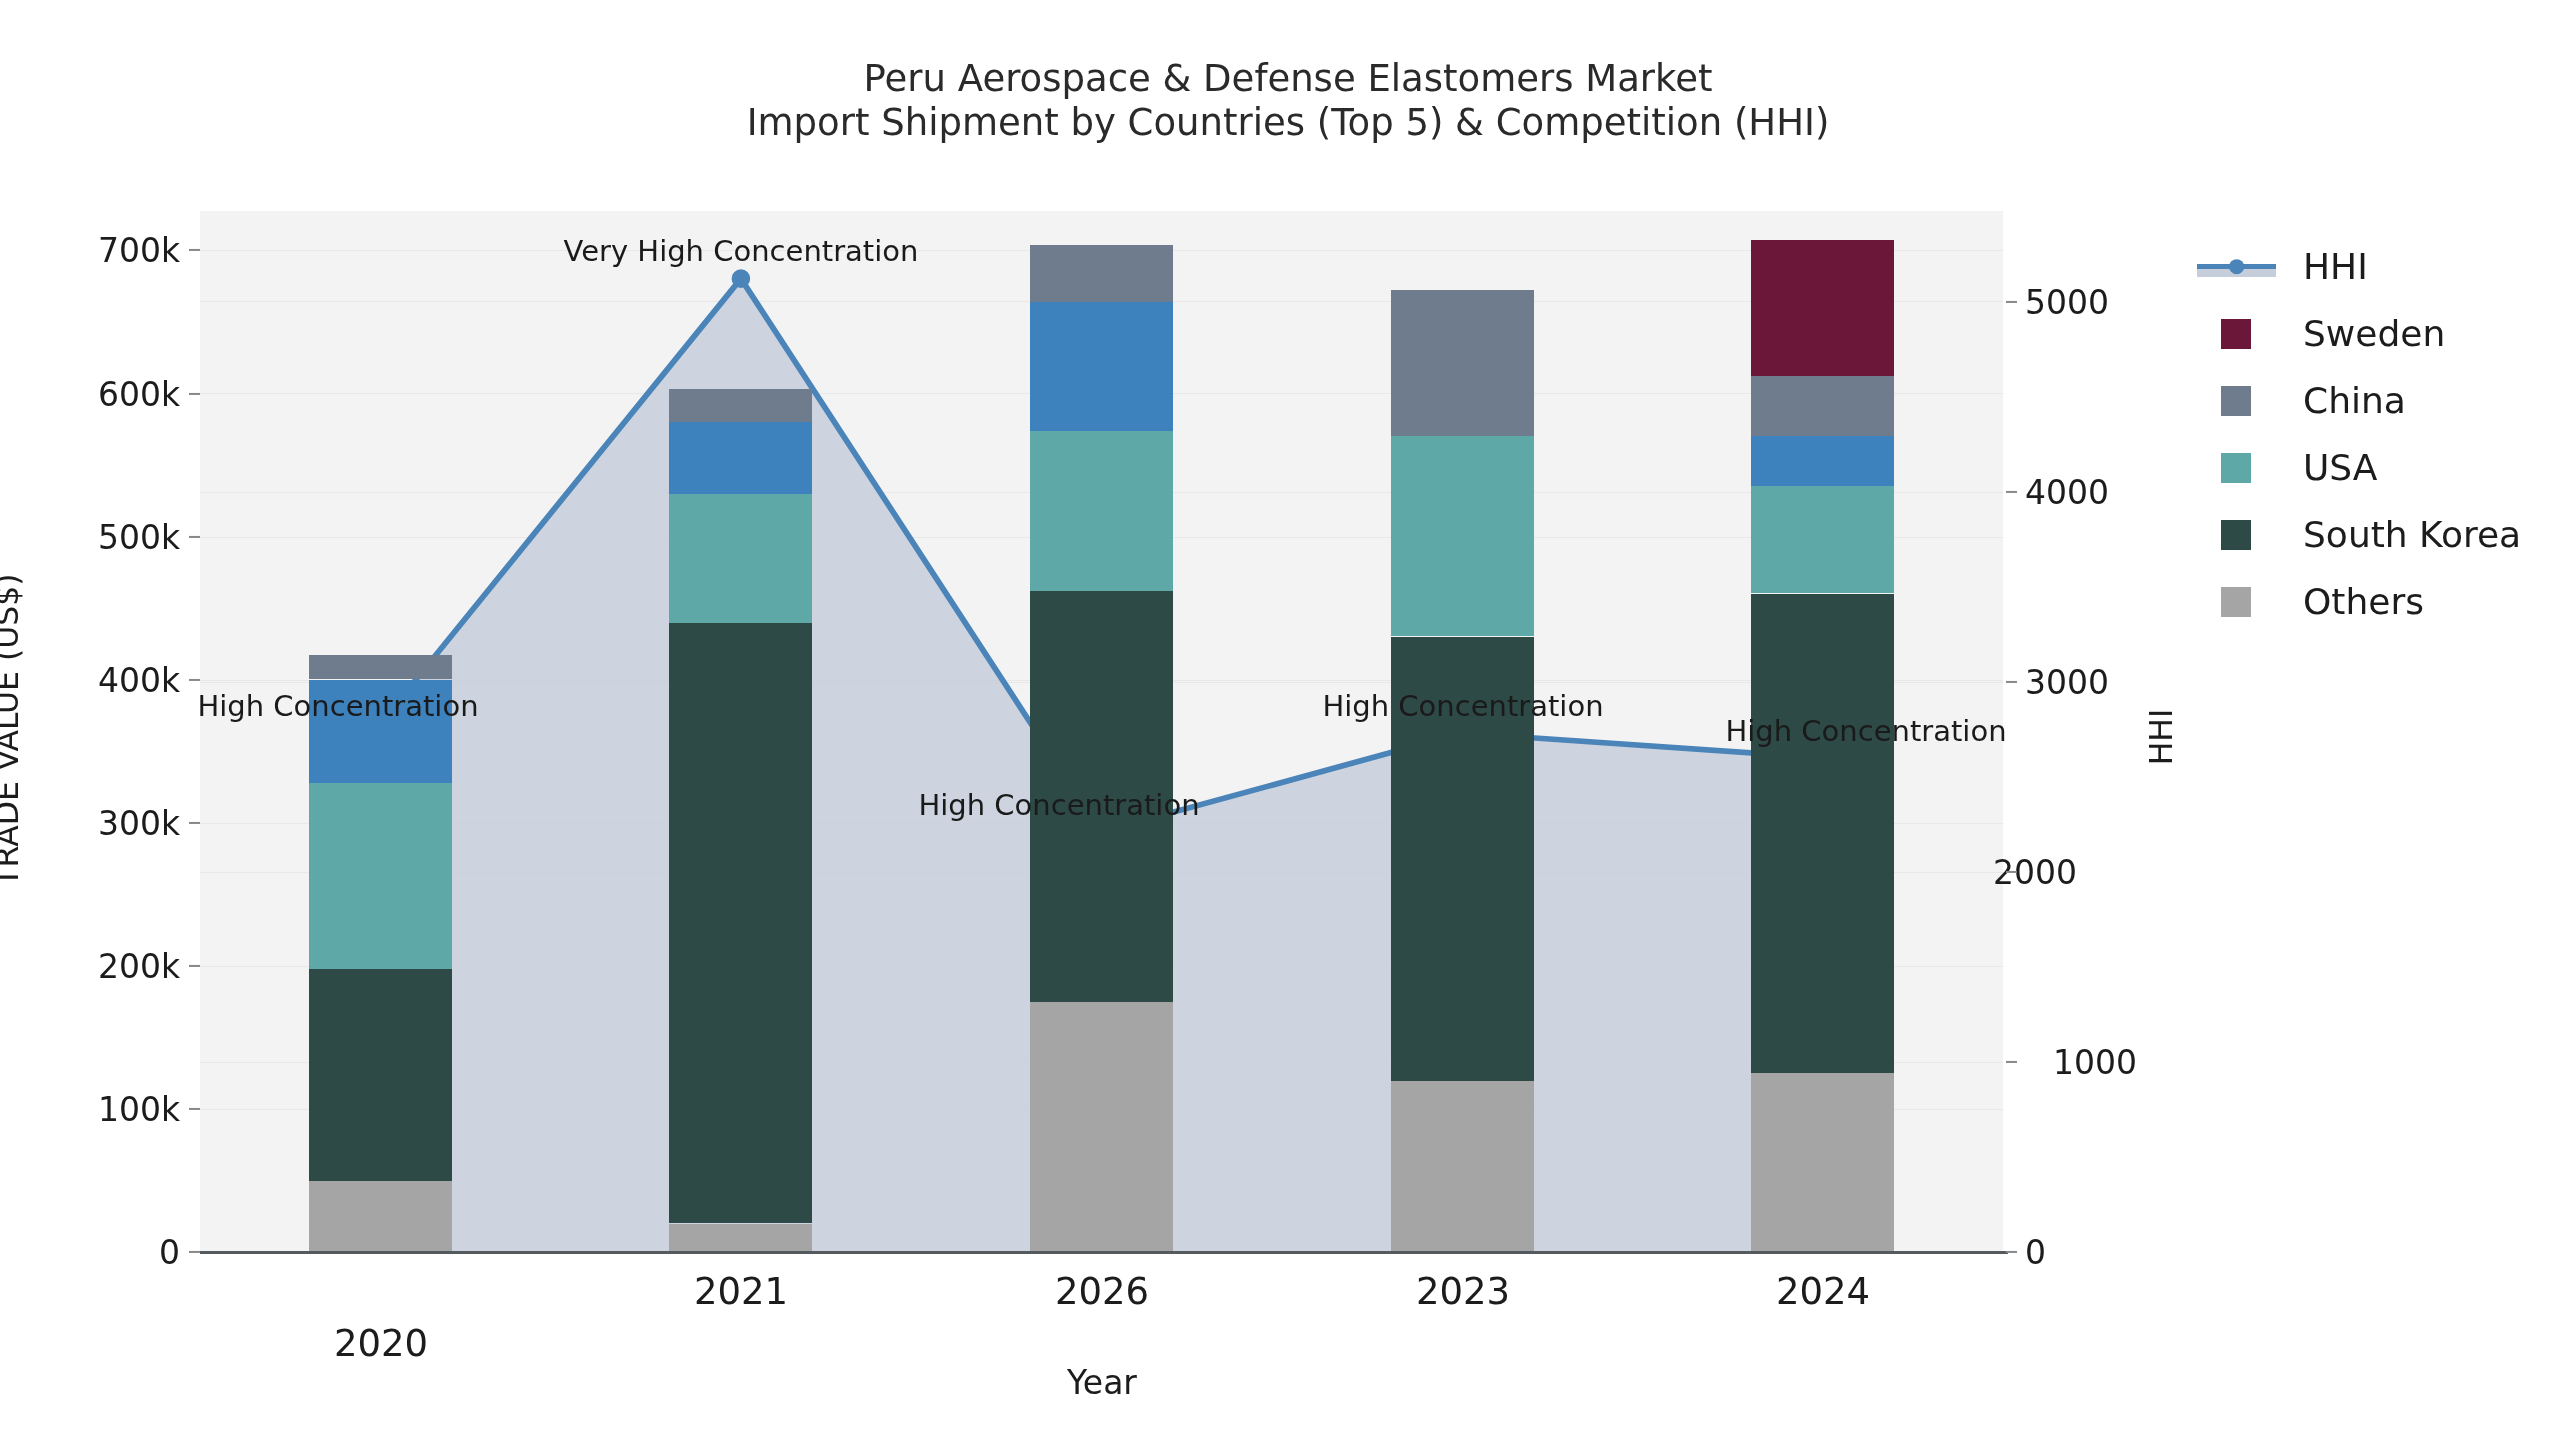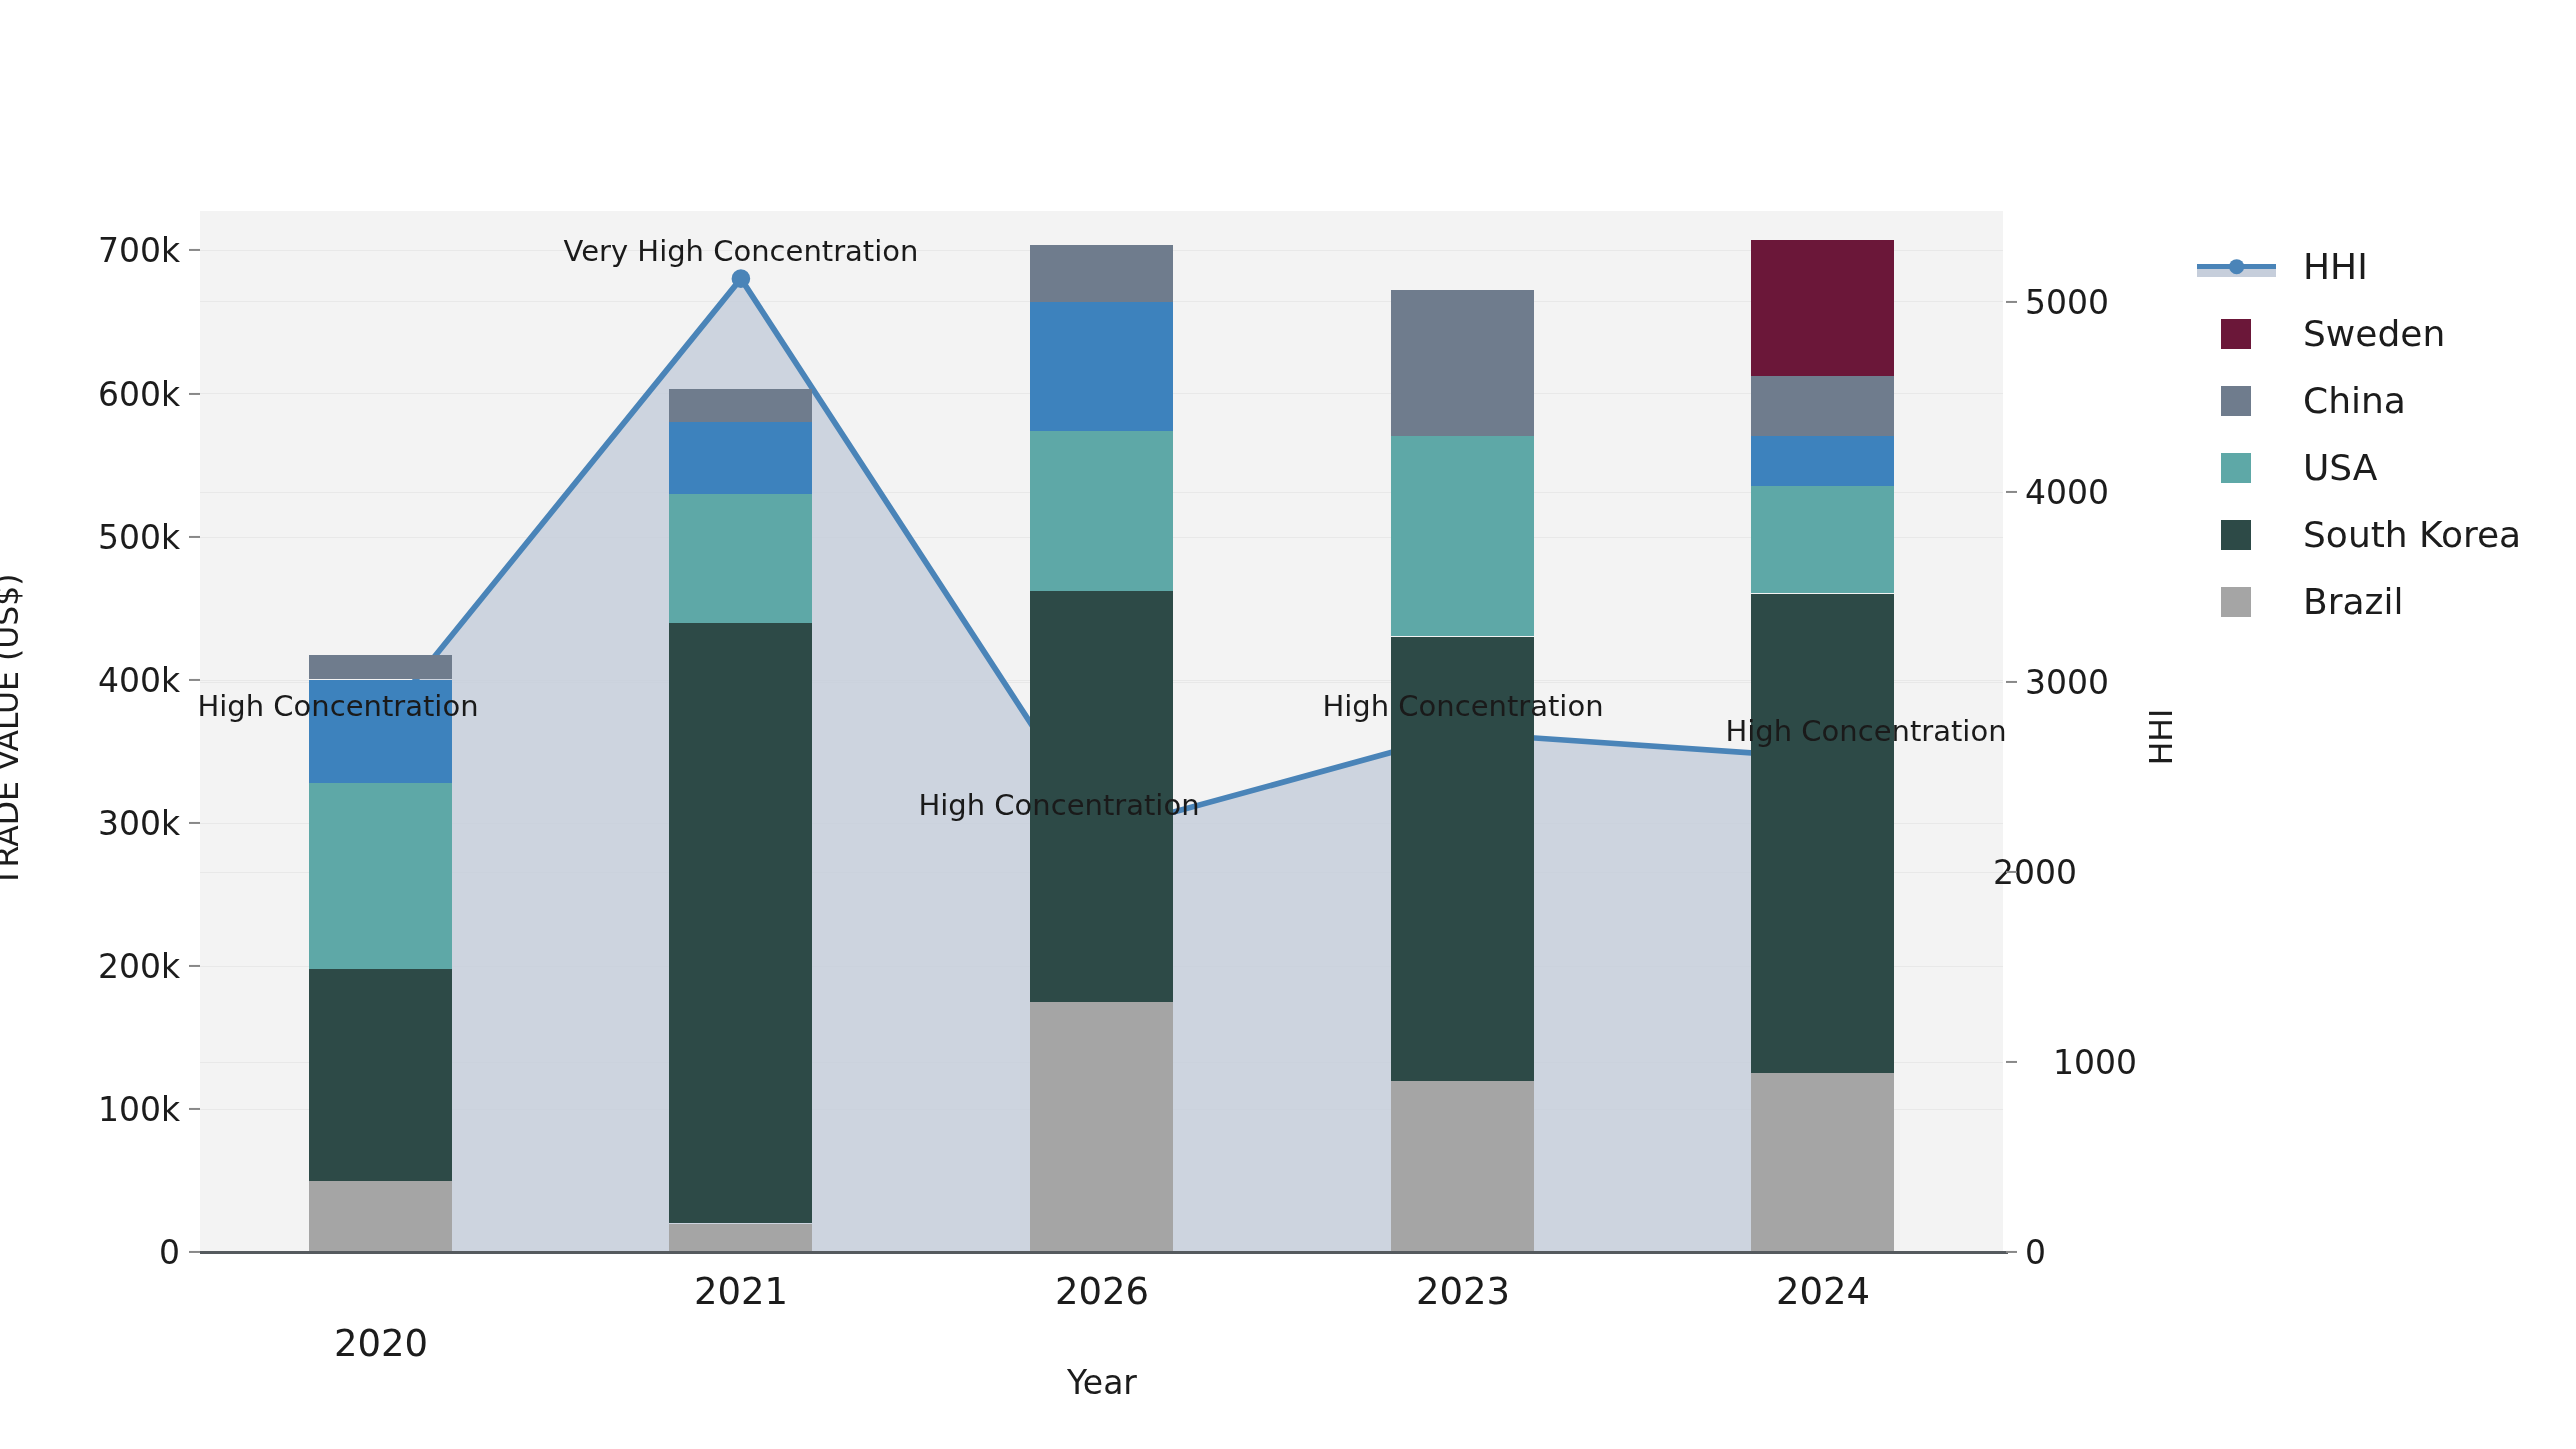--- a/index.html
+++ b/index.html
@@ -204,20 +204,24 @@
     font-size: 36px;
     color: #1c1c1c;
     white-space: nowrap;
   }
 </style>
 </head>
 <body>
 
 <div id="root">
 
+  <div class="title-block">
+    <span class="title-line">Peru Aerospace &amp; Defense Elastomers Market</span>
+    <span class="title-line">Import Shipment by Countries (Top 5) &amp; Competition (HHI)</span>
+  </div>
 
   <div id="plot-area">
     <div id="plot-inner">
         <div class="gridline" style="top: 1041px;"></div>
         <div class="gridline" style="top: 898px;"></div>
         <div class="gridline" style="top: 755px;"></div>
         <div class="gridline" style="top: 612px;"></div>
         <div class="gridline" style="top: 469px;"></div>
         <div class="gridline" style="top: 326px;"></div>
         <div class="gridline" style="top: 182px;"></div>
@@ -349,18 +353,18 @@
       <div class="legend-row">
         <div class="legend-sq-wrap">
           <div class="legend-swatch" style="background: rgb(45, 74, 71); margin-left: 24px; margin-right: 0px;"></div>
         </div>
         <div class="legend-label">South Korea</div>
       </div>
       <div class="legend-row">
         <div class="legend-sq-wrap">
           <div class="legend-swatch" style="background: rgb(165, 165, 165); margin-left: 24px; margin-right: 0px;"></div>
         </div>
-        <div class="legend-label">Brazil</div>
+        <div class="legend-label">Others</div>
       </div>
     </div>
 
 </div>
 
 
 </body></html>

